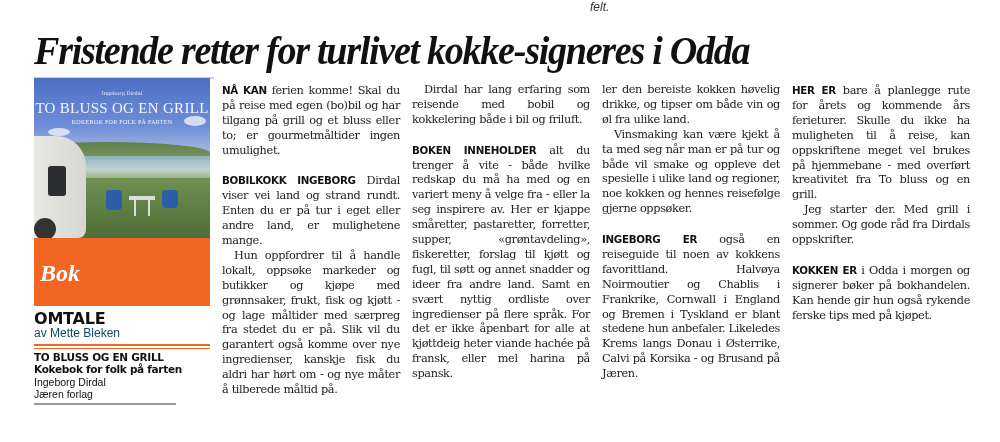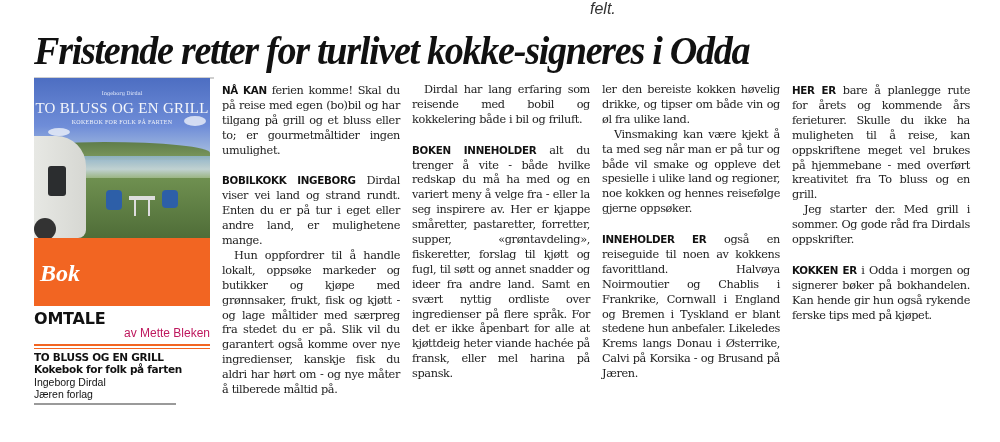--- a/index.html
+++ b/index.html
@@ -2,21 +2,21 @@
 <html><head>
 <meta charset="utf-8">
 <style>
   * { margin: 0; padding: 0; box-sizing: border-box; }
   html, body { width: 1000px; height: 442px; background: #ffffff; overflow: hidden; }
   body { position: relative; font-family: "DejaVu Serif", serif; color: #1a1a1a; }
 
   .top-snippet {
     position: absolute; left: 590px; top: 0px;
     font-family: "Liberation Sans", sans-serif; font-style: italic;
-    font-size: 16px; color: #333;
+    font-size: 12px; color: #333;
   }
   .headline {
     position: absolute; left: 34px; top: 28px; width: 940px;
     font-family: "Liberation Serif", serif; font-style: italic; font-weight: bold;
     font-size: 41px; line-height: 44px; letter-spacing: -1.4px;
     transform: scaleX(0.93); transform-origin: left top;
     color: #111; white-space: nowrap;
   }
   .headline-rule {
     position: absolute; left: 34px; top: 77px; width: 180px; height: 2px;
@@ -82,21 +82,21 @@
     position: absolute; left: 6px; top: 22px;
     font-family: "Liberation Serif", serif; font-style: italic; font-weight: bold;
     font-size: 24px; color: #ffffff;
   }
   .review-kind {
     margin-top: 6px;
     font-family: "DejaVu Sans", sans-serif; font-weight: bold; font-size: 16px; line-height: 14px;
     color: #111; letter-spacing: -0.2px;
   }
   .reviewer {
-    font-family: "Liberation Sans", sans-serif; font-size: 12px; line-height: 14px; color: #be185d; text-align: right;
+    font-family: "Liberation Sans", sans-serif; font-size: 12px; line-height: 14px; color: #0c4a6e;
   }
   .double-rule { margin-top: 4px; width: 176px; height: 5px; border-top: 2px solid #f26522; border-bottom: 1px solid #f26522; }
   .book-title {
     margin-top: 3px;
     font-family: "DejaVu Sans", sans-serif; font-weight: bold; font-size: 10.5px; line-height: 11.5px;
     color: #111; letter-spacing: -0.3px;
   }
   .book-meta {
     margin-top: 2px;
     font-family: "Liberation Sans", sans-serif; font-size: 10.5px; line-height: 11.5px; color: #111;
@@ -171,20 +171,20 @@
 </div>
 
 <div class="col c2">
   <p class="indent"><span>Dirdal har lang erfaring som reisende med bobil og kokkelering både i bil og friluft.</span></p>
   <p class="gap"><span class="lead">BOKEN INNEHOLDER</span><span> alt du trenger å vite - både hvilke redskap du må ha med og en variert meny å velge fra - eller la seg inspirere av. Her er kjappe småretter, pastaretter, forretter, supper, «grøntavdeling», fiskeretter, forslag til kjøtt og fugl, til søtt og annet snadder og ideer fra andre land. Samt en svært nyttig ordliste over ingredienser på flere språk. For det er ikke åpenbart for alle at kjøttdeig heter viande hachée på fransk, eller mel harina på spansk.</span></p>
 </div>
 
 <div class="col c3">
   <p><span>ler den bereiste kokken høvelig drikke, og tipser om både vin og øl fra ulike land.</span></p>
   <p class="indent"><span>Vinsmaking kan være kjekt å ta med seg når man er på tur og både vil smake og oppleve det spesielle i ulike land og regioner, noe kokken og hennes reisefølge gjerne oppsøker.</span></p>
-  <p class="gap"><span class="lead">INNEHOLDER ER</span><span> også en reiseguide til noen av kokkens favorittland. Halvøya Noirmoutier og Chablis i Frankrike, Cornwall i England og Bremen i Tyskland er blant stedene hun anbefaler. Likeledes Krems langs Donau i Østerrike, Calvi på Korsika - og Brusand på Jæren.</span></p>
+  <p class="gap"><span class="lead">INGEBORG ER</span><span> også en reiseguide til noen av kokkens favorittland. Halvøya Noirmoutier og Chablis i Frankrike, Cornwall i England og Bremen i Tyskland er blant stedene hun anbefaler. Likeledes Krems langs Donau i Østerrike, Calvi på Korsika - og Brusand på Jæren.</span></p>
 </div>
 
 <div class="col c4">
   <p><span class="lead">HER ER</span><span> bare å planlegge rute for årets og kommende års ferieturer. Skulle du ikke ha muligheten til å reise, kan oppskriftene meget vel brukes på hjemmebane - med overført kreativitet fra To bluss og en grill.</span></p>
   <p class="indent"><span>Jeg starter der. Med grill i sommer. Og gode råd fra Dirdals oppskrifter.</span></p>
   <p class="gap"><span class="lead">KOKKEN ER</span><span> i Odda i morgen og signerer bøker på bokhandelen. Kan hende gir hun også rykende ferske tips med på kjøpet.</span></p>
 </div>
 
 </body></html>

